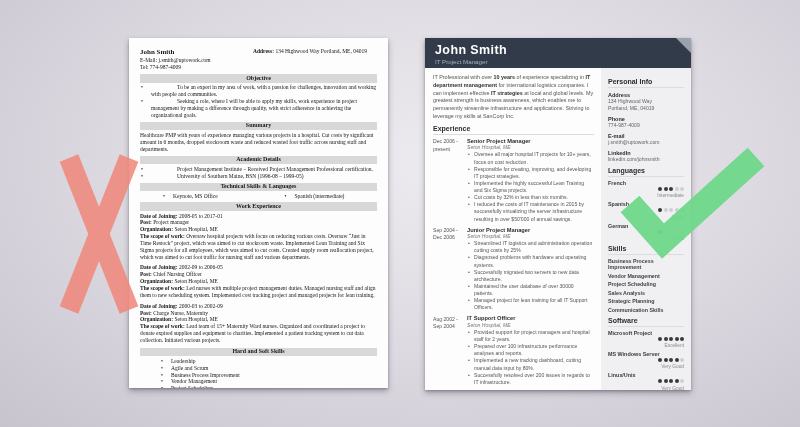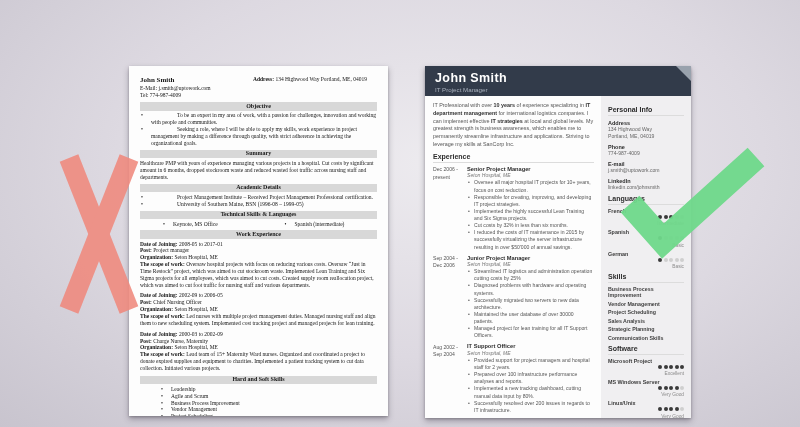--- a/index.html
+++ b/index.html
@@ -9,21 +9,20 @@
   .stage {
     position:relative; width:800px; height:427px;
     background: radial-gradient(ellipse at 55% 38%, #edebef 0%, #ddd9e1 52%, #c8c4ce 100%);
     overflow:hidden;
   }
 
   .paper {
     position:absolute; background:#fdfdfd;
     box-shadow:0 3px 6px rgba(55,50,65,.38), 0 1px 2px rgba(0,0,0,.22);
     overflow:hidden;
-    margin-top:28px;
   }
 
   
   .paper.bad {
     left:129px; top:38px; width:259px; height:350px;
     font-family:"Liberation Serif", serif; color:#161616;
     font-size:5.5px; line-height:1.26; padding:9px 11px 6px 11px;
   }
   .bad-name { font-size:7px; font-weight:bold; }
   .bad-contact-row { display:flex; justify-content:space-between; align-items:flex-start; }

